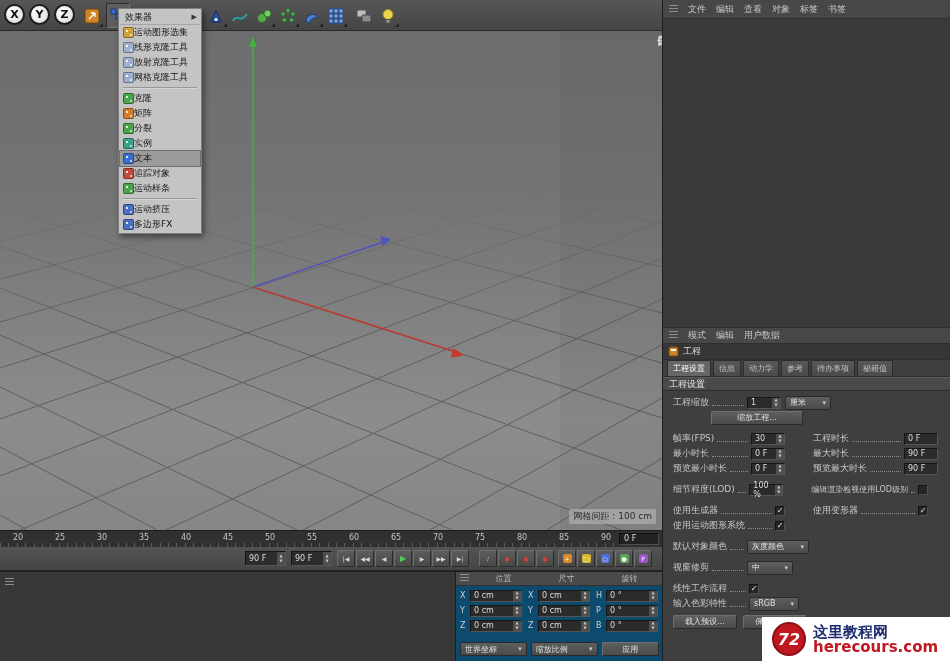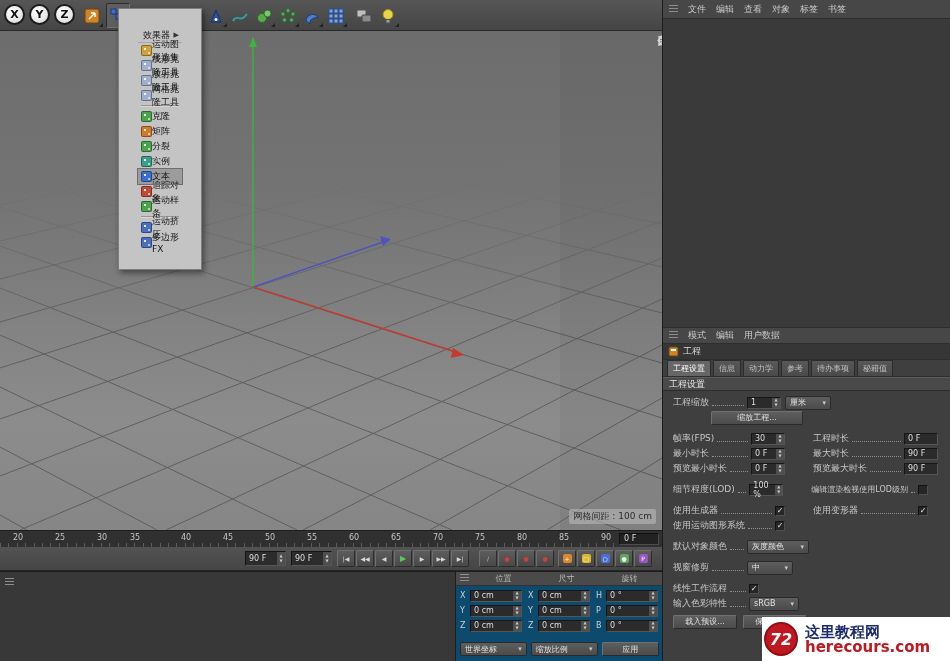--- a/index.html
+++ b/index.html
@@ -116,35 +116,35 @@
   .gap { height:6px; }
   .checkbox { width:10px; height:10px; background:#262626; border:1px solid;
     border-color:#121212 #4f4f4f #4f4f4f #121212; color:#eaeaea; font-size:8px;
     line-height:8px; text-align:center; flex:none; }
   .checkbox.checked::after { content:"✓"; }
   .cbr { margin-right:14px; }
   .swatch { width:36px; height:10px; border:1px solid #1f1f1f; }
   
   #mograph-menu { position:absolute; left:118px; top:8px; width:84px; z-index:50;
     background:#c4c4c4; border:1px solid #7e7e7e; box-shadow:2px 3px 6px rgba(0,0,0,.45);
-    padding:19px; }
+    padding:1px; }
   .menu-head { height:15px; display:flex; align-items:center; font-size:9px; color:#161616;
     padding:0 3px 0 5px; border-bottom:1px solid #a6a6a6; }
   .menu-head .arrow { margin-left:auto; font-size:7px; color:#333; }
   .menu-item { height:15px; display:flex; align-items:center; gap:0; padding:0 3px;
     font-size:9px; color:#161616; }
   .menu-item.selected { background:#9c9c9c; outline:1px solid #6f6f6f; }
   .mi-icon { width:11px; height:11px; border-radius:2px; flex:none;
     background-image:radial-gradient(circle at 3px 3px, rgba(255,255,255,.85) 1px, transparent 1.4px),
                      radial-gradient(circle at 7px 7px, rgba(255,255,255,.6) 1px, transparent 1.4px);
     border:1px solid rgba(0,0,0,.35); }
   .menu-sep { border-top:1px solid #979797; border-bottom:1px solid #d6d6d6; margin:2px 3px; }
   
   #watermark { position:absolute; left:762px; top:617px; width:188px; height:44px;
-    background:#fff; z-index:60; display:flex; align-items:center; gap:7px; padding:0 2px; }
+    background:#fff; z-index:60; display:flex; align-items:center; gap:7px; padding:0 10px; }
   #wm-logo { width:34px; height:34px; border-radius:50%; background:#c01820; color:#fff;
     font-weight:bold; font-style:italic; font-size:16px; display:flex; align-items:center;
     justify-content:center; border:2px solid #8e0f16; flex:none; }
   #wm-name { font-size:15px; font-weight:bold; color:#1c2c6e; line-height:17px; }
   #wm-url { font-size:15px; font-weight:bold; color:#c01820; line-height:13px; }
 </style>
 </head>
 <body>
 
 <div class="app">
@@ -367,21 +367,21 @@
           <span class="mi-label">多边形FX</span>
         </div>
       </div>
   </div>
 
   <div id="ruler">
     <div id="ruler-ticks">
         <span class="tick" style="left: 18px;">20</span>
         <span class="tick" style="left: 60px;">25</span>
         <span class="tick" style="left: 102px;">30</span>
-        <span class="tick" style="left: 135px;">35</span>
+        <span class="tick" style="left: 144px;">35</span>
         <span class="tick" style="left: 186px;">40</span>
         <span class="tick" style="left: 228px;">45</span>
         <span class="tick" style="left: 270px;">50</span>
         <span class="tick" style="left: 312px;">55</span>
         <span class="tick" style="left: 354px;">60</span>
         <span class="tick" style="left: 396px;">65</span>
         <span class="tick" style="left: 438px;">70</span>
         <span class="tick" style="left: 480px;">75</span>
         <span class="tick" style="left: 522px;">80</span>
         <span class="tick" style="left: 564px;">85</span>

